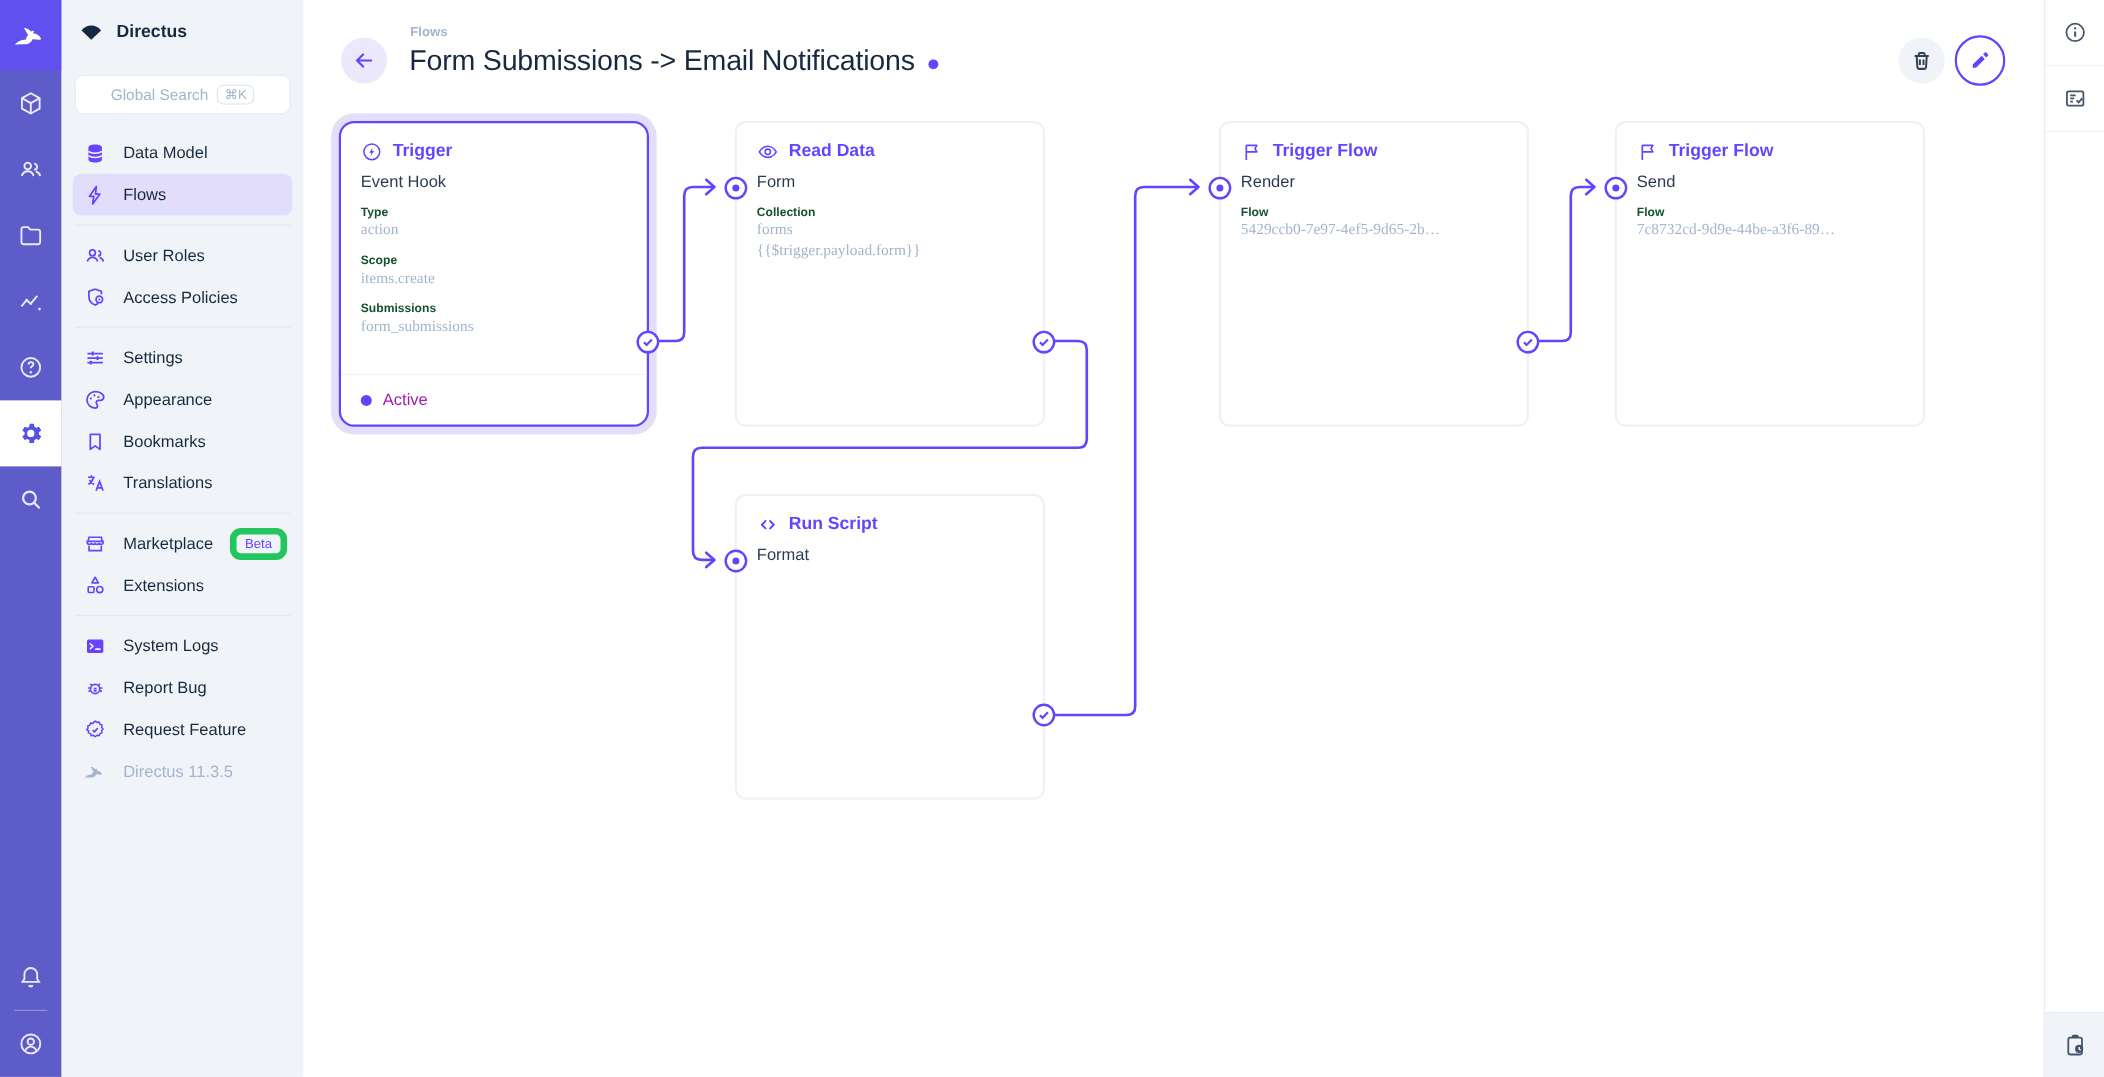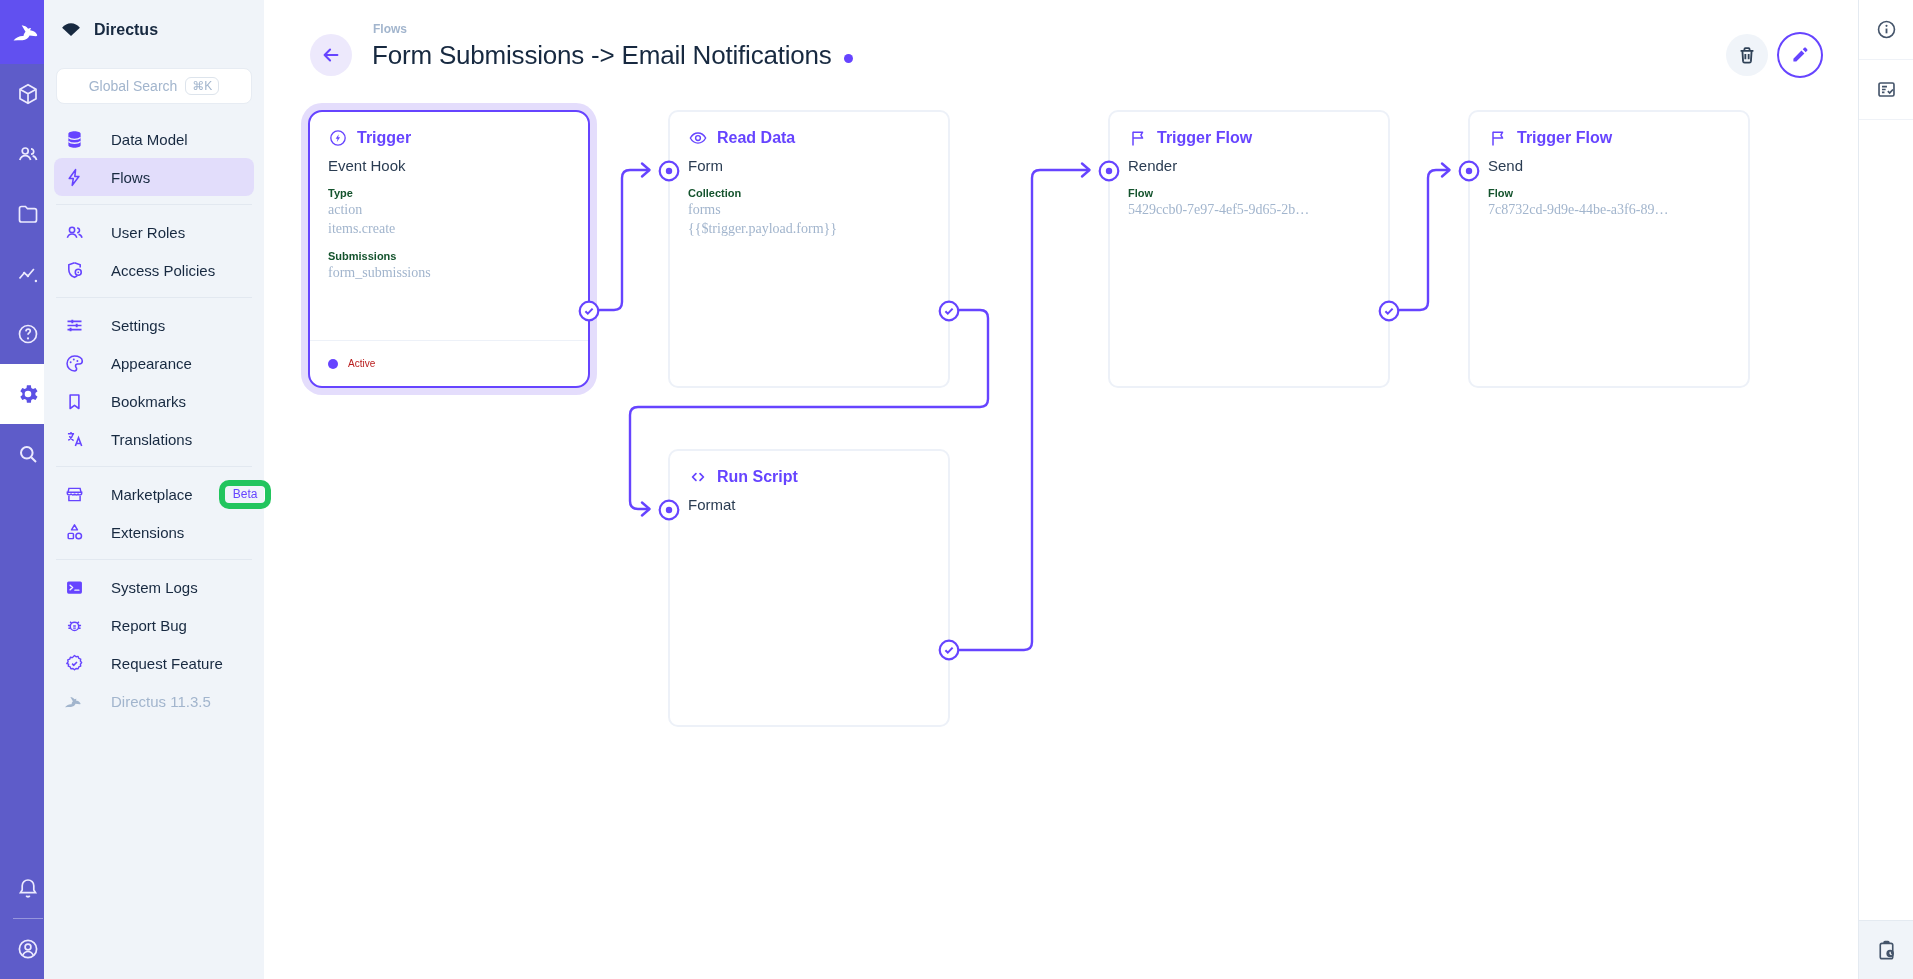--- a/index.html
+++ b/index.html
@@ -14,29 +14,29 @@
   .module-bar { position:absolute; left:0; top:0; bottom:0; width:56px; background:#5E5CC9;
     display:flex; flex-direction:column; }
   .logo-tile { height:64px; background:#6150F0; display:flex; align-items:center; justify-content:center; }
   .mod-tile { height:60px; display:flex; align-items:center; justify-content:center; cursor:pointer; }
   .mod-tile svg { width:24px; height:24px; }
   .mod-tile.active { background:#ffffff; }
   .mod-bottom { margin-top:auto; }
   .mod-divider { height:1px; background:rgba(255,255,255,.35); margin:0 13px; }
 
   
-  .nav { position:absolute; left:44px; top:0; bottom:0; width:220px; background:#F0F4F9;text-align:right; }
+  .nav { position:absolute; left:56px; top:0; bottom:0; width:220px; background:#F0F4F9;text-align:right; }
   .nav-header { height:60px; display:flex; align-items:center; gap:10px; padding-left:14px;
     font-size:16px; font-weight:700; color:#172940; }
   .search-box { margin:8px 12px 16px; height:36px; background:#fff; border:1px solid #E7ECF3;
     border-radius:8px; display:flex; align-items:center; justify-content:center; gap:8px;
     color:#A2B5CD; font-size:14px; cursor:text; }
   .kbd { border:1px solid #DDE4EC; border-radius:6px; padding:1px 6px; font-size:12px; color:#A2B5CD; background:#fff; }
   .nav-item { height:38px; margin:0 10px; padding:0 10px; border-radius:8px; display:flex;
-    align-items:center; gap:26px; font-size:15px; font-weight:500; color:#172940; cursor:pointer; }
+    align-items:center; gap:15px; font-size:15px; font-weight:500; color:#172940; cursor:pointer; }
   .nav-item svg { width:21px; height:21px; flex:none; }
   .nav-item.active { background:#E2DDFB; }
   .nav-item.muted { color:#A2B5CD; cursor:default; }
   .badge { margin-left:auto; border:6px solid #22c55e; color:#6644FF; font-size:12px;
     padding:1.5px 8px; border-radius:10px; line-height:14px; }
   .nav-divider { height:1px; background:#E2E8F0; margin:8px 12px; }
 
   
   .main { position:absolute; left:276px; top:0; bottom:0; width:1582px; background:#fff; }
   .back-btn { position:absolute; left:34px; top:34px; width:42px; height:42px; border-radius:50%;
@@ -62,21 +62,21 @@
   #card-tf2     { left:1192px;top:110px; }
   #card-script  { left:392px; top:449px; }
   .card-title { display:flex; align-items:center; gap:9px; padding:16px 18px 0; color:#6644FF;
     font-size:16px; font-weight:700; }
   .card-title svg { width:20px; height:20px; }
   .card-name { padding:9px 18px 0; font-size:15px; color:#2A3C52; }
   .f-label { padding:13px 18px 0; font-size:11px; font-weight:700; color:#14532d; }
   .f-value { padding:3px 18px 0; font-family:Liberation Serif, serif; font-size:14px;
     color:#A2B5CD; white-space:nowrap; overflow:hidden; }
   .card-footer { position:absolute; left:0; right:0; bottom:0; height:46px; border-top:1px solid #EDF1F8;
-    display:flex; align-items:center; gap:10px; padding:0 18px; font-size:10px; color:#b91c1c; }
+    display:flex; align-items:center; gap:10px; padding:0 18px; font-size:15px; color:#a21caf; }
   .status-dot { width:10px; height:10px; border-radius:50%; background:#6644FF; }
   .handle { position:absolute; width:22px; height:22px; cursor:pointer; }
   .handle.in  { left:-12px; top:48px; }
   .handle.out { right:-12px; top:188px; }
 
   
   .right-bar { position:absolute; right:0; top:0; bottom:0; width:55px; background:#fff;
     border-left:1px solid #E4EAF1; display:flex; flex-direction:column; }
   .rb-tile { height:60px; display:flex; align-items:center; justify-content:center;
     border-bottom:1px solid #EFF2F7; cursor:pointer; }
@@ -375,20 +375,21 @@
           <svg viewBox="0 0 24 24">
             <circle cx="12" cy="12" r="8.6" fill="none" stroke="#6644FF" stroke-width="1.6"></circle>
             <path fill="#6644FF" d="M12.9 7.4 9.2 13h2.3l-.9 3.9 3.9-5.8h-2.3Z"></path>
           </svg>
         </span>
       <span>Trigger</span>
     </div>
     <div class="card-name">Event Hook</div>
     <div class="f-label">Type</div>
     <div class="f-value">action</div>
+    <div class="f-label">Scope</div>
     <div class="f-value">items.create</div>
     <div class="f-label">Submissions</div>
     <div class="f-value">form_submissions</div>
     <div class="card-footer">
       <span class="status-dot"></span>
       <span>Active</span>
     </div>
     <span class="handle out">
         <svg viewBox="0 0 22 22">
           <circle cx="11" cy="11" r="9.3" fill="#fff" stroke="#6644FF" stroke-width="2.2"></circle>

